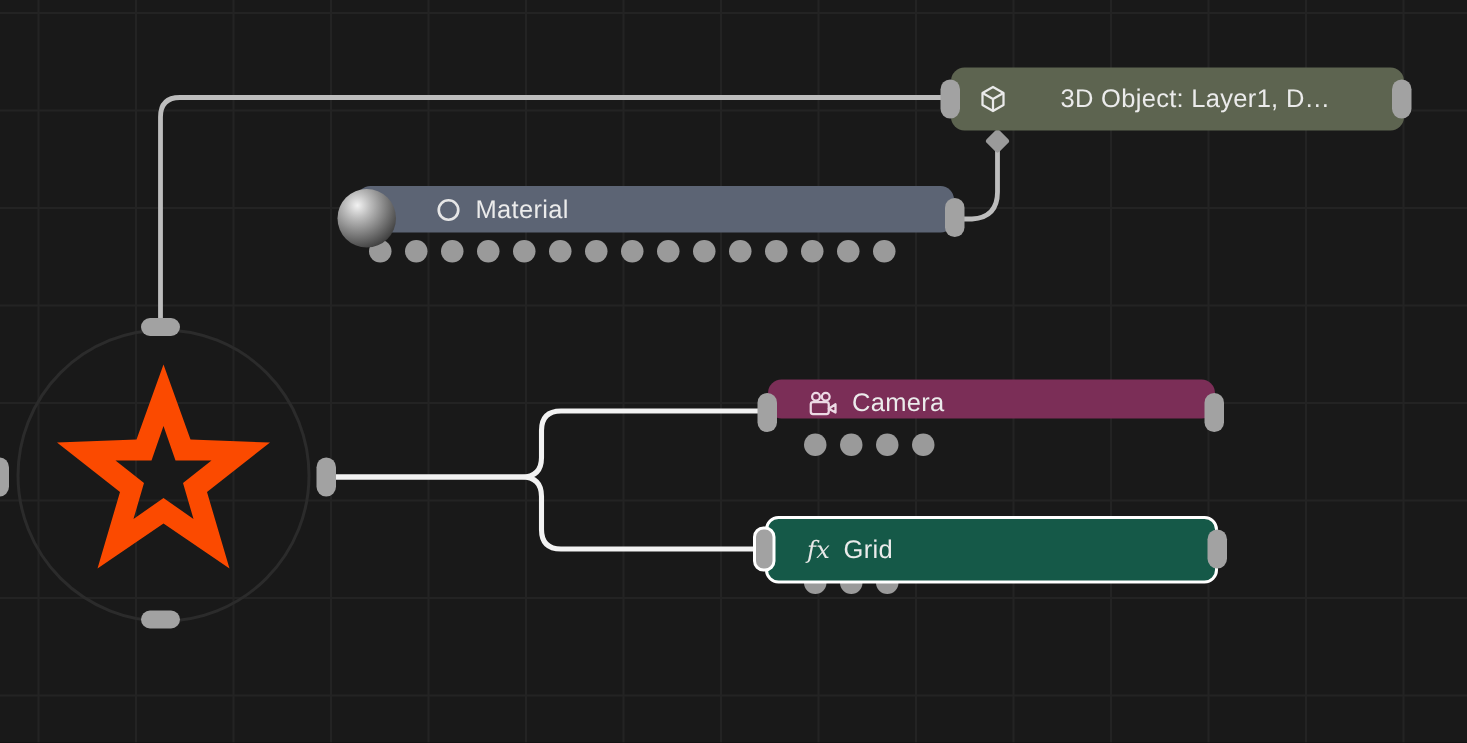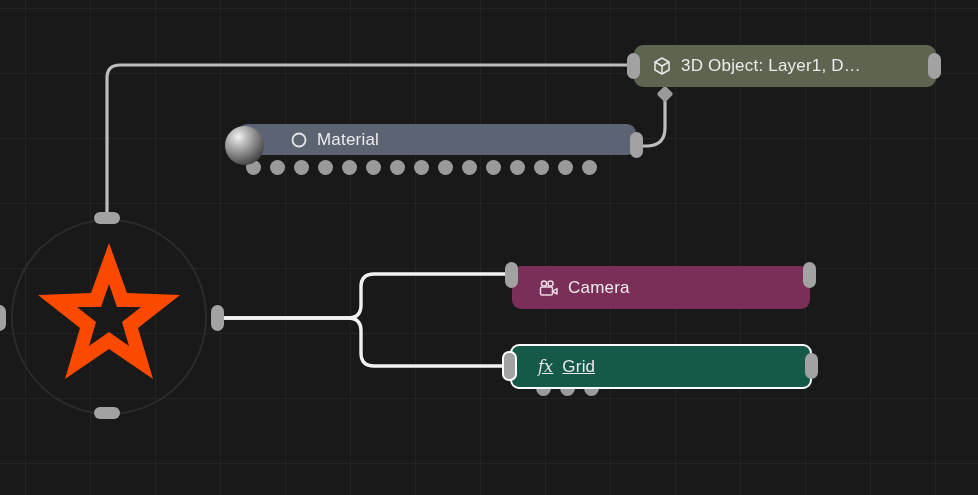--- a/index.html
+++ b/index.html
@@ -20,24 +20,24 @@
     position:absolute;left:11px;top:219px;width:196px;height:196px;
     border-radius:50%;border:2px solid #2b2b2b;box-sizing:border-box;z-index:0;
   }
   .logo-svg{position:absolute;left:29px;top:238px;z-index:2;}
   .node{
     position:absolute;z-index:2;border-radius:9px;display:flex;align-items:center;
     color:#ebebeb;font-size:17px;letter-spacing:.2px;box-sizing:border-box;
   }
   .node .label{white-space:nowrap;overflow:hidden;}
   .icon{display:inline-flex;align-items:center;justify-content:center;margin-right:9px;flex:0 0 auto;}
-  .node-object3d{left:634px;top:45px;width:302px;height:42px;background:#5d6450;padding-left:18px;}
+  .node-object3d{left:634px;top:45px;width:302px;height:42px;background:#5d6450;padding-left:18px;gap:26px;}
   .node-material{left:238px;top:124px;width:398px;height:31px;background:#5c6474;padding-left:52px;}
-  .node-camera{left:512px;top:266px;width:298px;height:43px;background:#7b2e57;padding-left:26px;}
-  .node-grid{left:510px;top:344px;width:302px;height:45px;background:#155948;border:2px solid #ffffff;padding-left:26px;text-decoration:underline;}
+  .node-camera{left:512px;top:253px;width:298px;height:26px;background:#7b2e57;padding-left:26px;align-items:flex-end;}
+  .node-grid{left:510px;top:344px;width:302px;height:45px;background:#155948;border:2px solid #ffffff;padding-left:26px;}
   .pill{
     position:absolute;z-index:4;width:13px;height:26px;border-radius:7px;
     background:#a2a2a2;box-sizing:border-box;
   }
   .pill.h{width:26px;height:12px;border-radius:7px;}
   .pill.selected{border:2px solid #ffffff;width:15px;height:30px;}
   .bumps{position:absolute;z-index:0;display:flex;gap:9px;}
   .bump{width:15px;height:15px;border-radius:50%;background:#9a9a9a;}
   .sphere{
     position:absolute;left:225px;top:126px;width:39px;height:39px;border-radius:50%;z-index:3;

